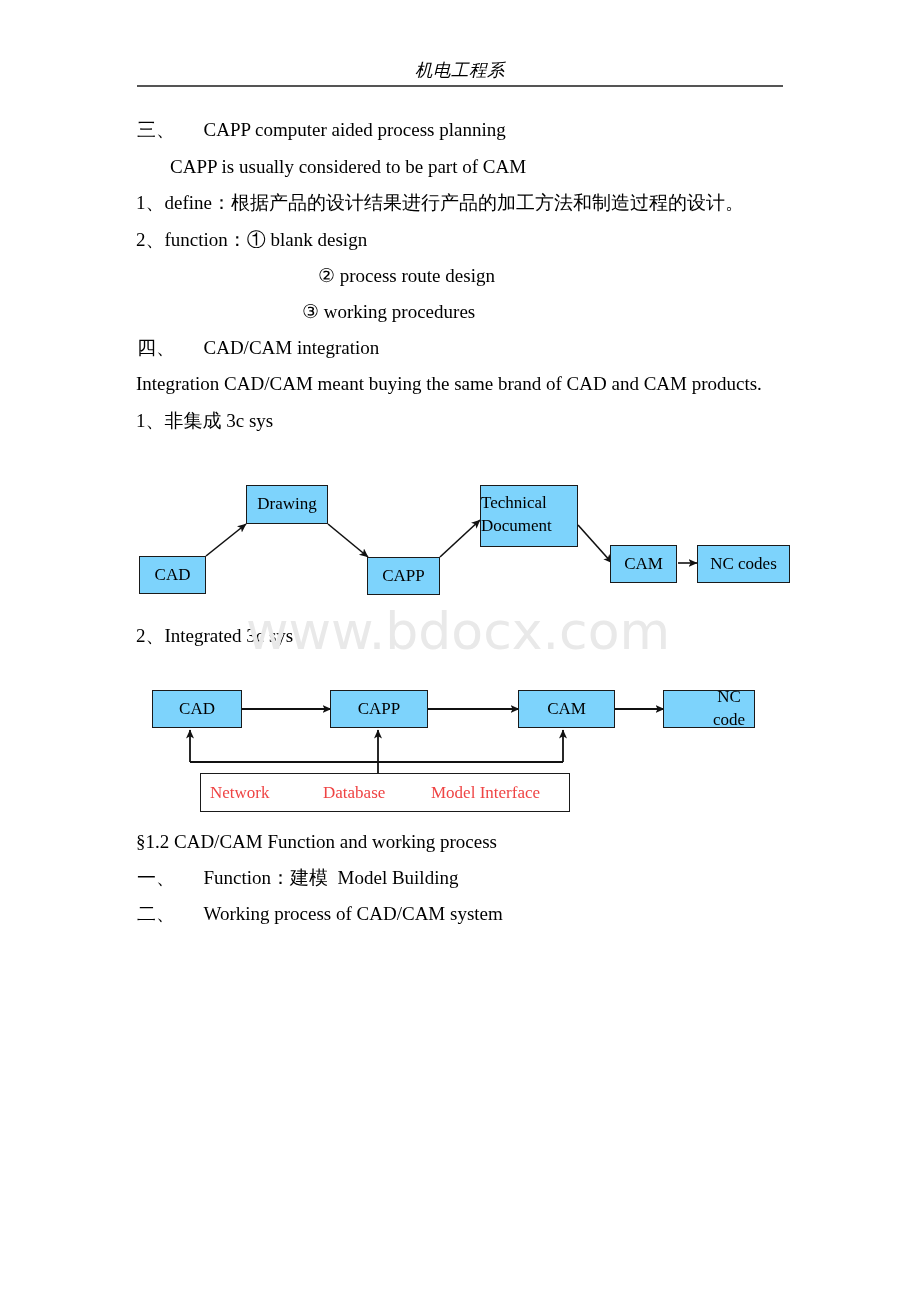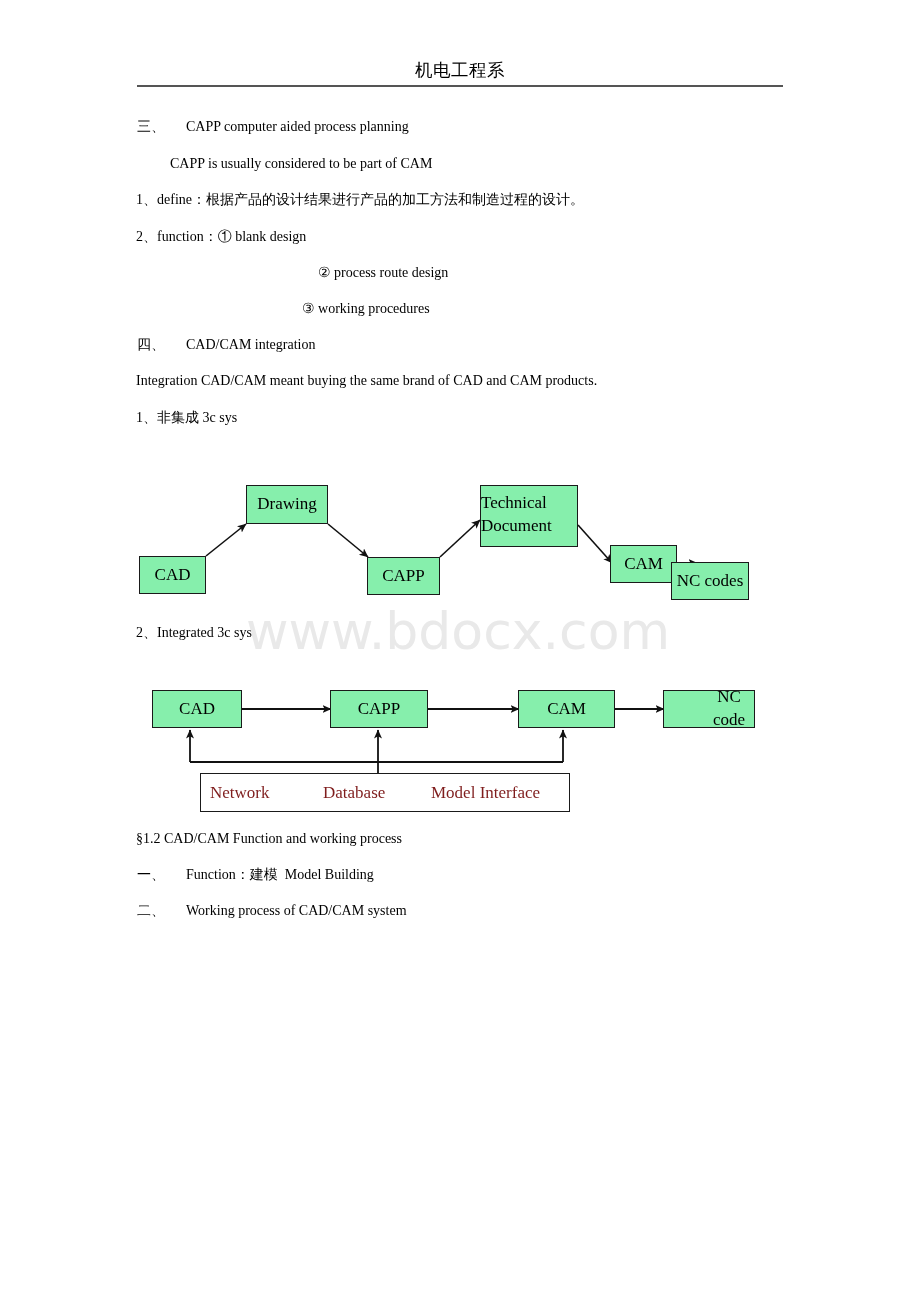--- a/index.html
+++ b/index.html
@@ -37,27 +37,28 @@
     left: 137px;
     top: 85px;
     width: 646px;
     height: 0;
     border-top: 2px solid #555555;
   }
 
   
   .line {
     position: absolute;
-    font-size: 14px;
+    font-size: 19px;
     line-height: 1.25;
     white-space: pre;
   }
   .cjk {
     font-family: "DejaVu Sans", "Liberation Sans", sans-serif;
     font-size: 17.5px;
+    font-style: italic;
   }
   .mixed {
     font-family: "Liberation Serif", "DejaVu Serif", serif;
   }
 
   
   .watermark {
     position: absolute;
     left: 246px;
     top: 601px;
@@ -71,21 +72,21 @@
     pointer-events: none;
   }
 
   
   .diagram {
     position: absolute;
   }
   .node {
     position: absolute;
     border: 1.3px solid #1a1a1a;
-    background: #86efac;
+    background: #7dd3fc;
     box-sizing: border-box;
     display: flex;
     align-items: center;
     justify-content: center;
     font-family: "Liberation Serif", "DejaVu Serif", serif;
     font-size: 17px;
     line-height: 1.35;
     text-align: center;
     color: #000000;
   }
@@ -100,21 +101,21 @@
   }
   .bar {
     position: absolute;
     border: 1.3px solid #1a1a1a;
     background: #ffffff;
     box-sizing: border-box;
     display: flex;
     align-items: center;
     font-family: "Liberation Serif", "DejaVu Serif", serif;
     font-size: 17px;
-    color: #7f1d1d;
+    color: #ef4444;
   }
   .bar span {
     position: absolute;
   }
   svg.edges {
     position: absolute;
     left: 0;
     top: 0;
     overflow: visible;
     pointer-events: none;
@@ -192,21 +193,21 @@
       <span>
         <span class="nl">Technical</span>
         <span class="nl">Document</span>
       </span>
     </div>
 
     <div class="node" style="left:610px; top:545px; width:67px; height:38px;">
       <span>CAM</span>
     </div>
 
-    <div class="node" style="left:671px; top:545px; width:78px; height:38px;margin-top:17px;">
+    <div class="node" style="left:697px; top:545px; width:93px; height:38px;">
       <span>NC codes</span>
     </div>
   </div>
 
   <div class="diagram" style="left:0px; top:0px; width:920px; height:1302px;">
 
     <svg class="edges" width="920" height="1302">
       <defs>
         <marker id="ah2" markerWidth="10" markerHeight="10" refX="8.5" refY="4" orient="auto" markerUnits="userSpaceOnUse">
           <path d="M0,0 L9,4 L0,8 L2.2,4 z" fill="#111111"></path>

